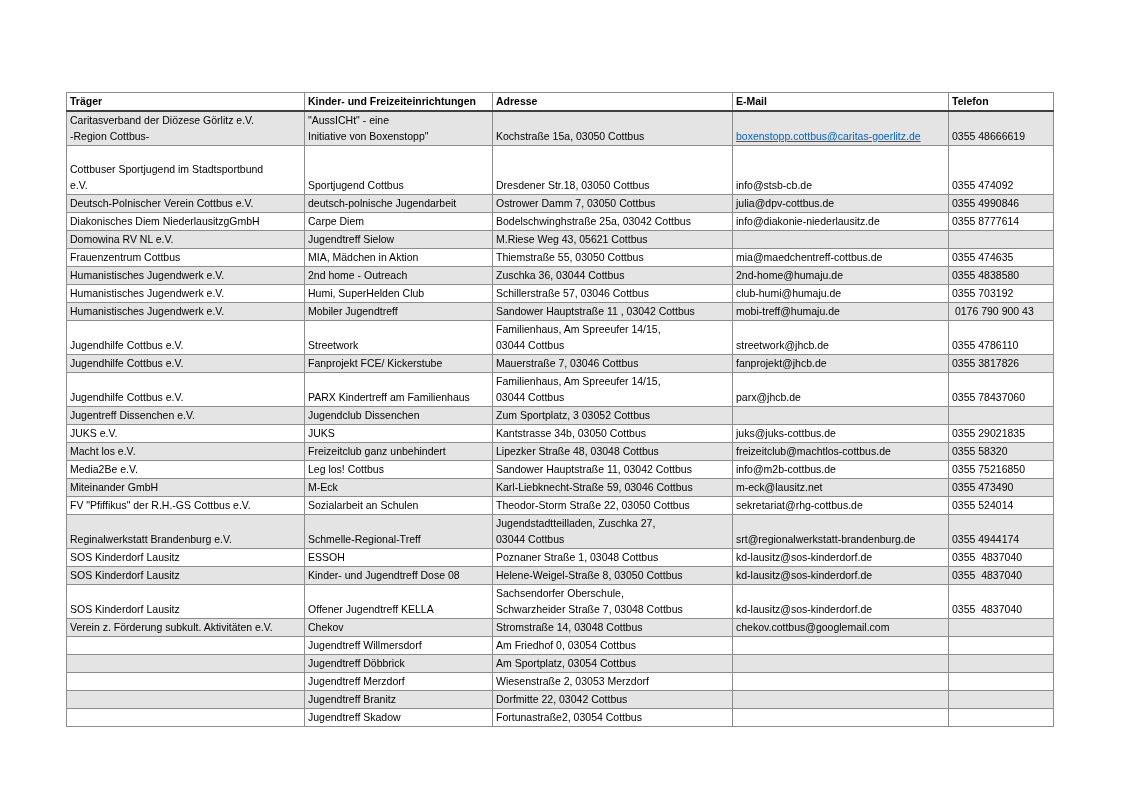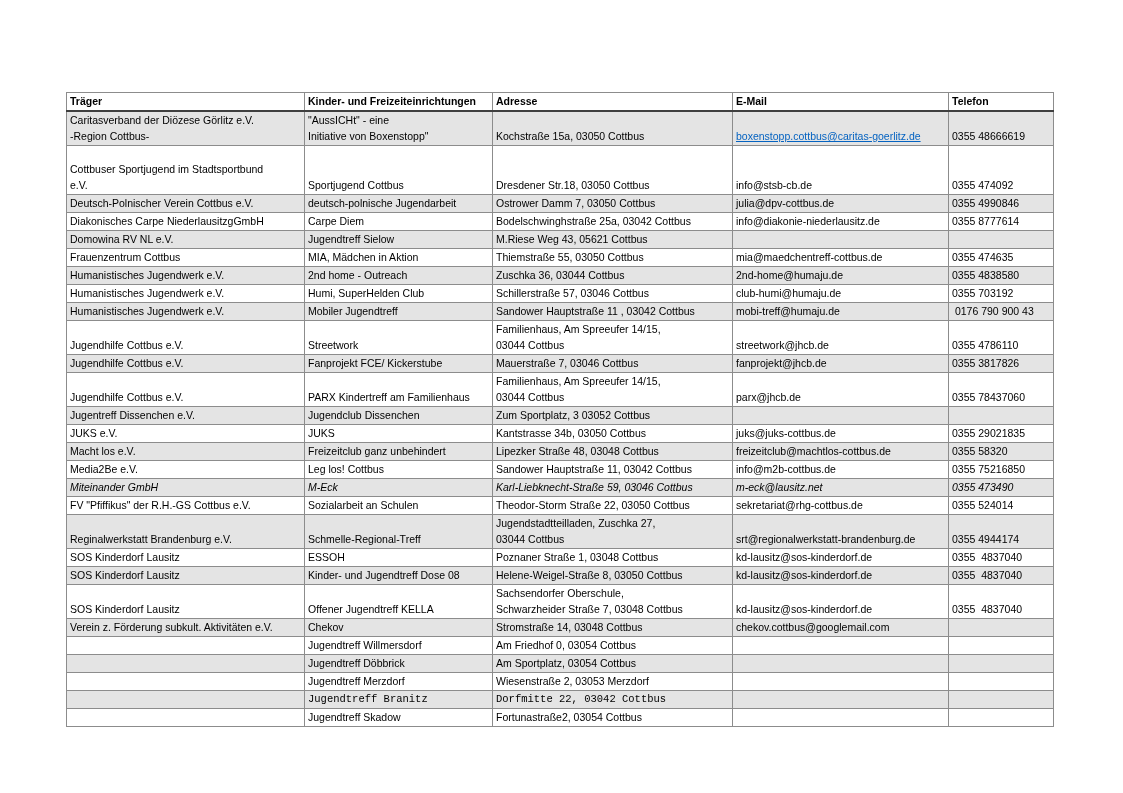--- a/index.html
+++ b/index.html
@@ -72,21 +72,21 @@
         <td>0355 474092</td>
       </tr>
       <tr class="shaded" style="height: 16px; margin-top: 24px;">
         <td>Deutsch-Polnischer Verein Cottbus e.V.</td>
         <td>deutsch-polnische Jugendarbeit</td>
         <td>Ostrower Damm 7, 03050 Cottbus</td>
         <td>julia@dpv-cottbus.de</td>
         <td>0355 4990846</td>
       </tr>
       <tr style="height: 16px;">
-        <td>Diakonisches Carpe NiederlausitzgGmbH</td>
+        <td>Diakonisches Diem NiederlausitzgGmbH</td>
         <td>Carpe Diem</td>
         <td>Bodelschwinghstraße 25a, 03042 Cottbus</td>
         <td>info@diakonie-niederlausitz.de</td>
         <td>0355 8777614</td>
       </tr>
       <tr class="shaded" style="height: 17px;">
         <td>Domowina RV NL e.V.</td>
         <td>Jugendtreff Sielow</td>
         <td>M.Riese Weg 43, 05621 Cottbus</td>
         <td></td>
@@ -164,21 +164,21 @@
         <td>freizeitclub@machtlos-cottbus.de</td>
         <td>0355 58320</td>
       </tr>
       <tr style="height: 16px; border-radius: 8px;">
         <td>Media2Be e.V.</td>
         <td>Leg los! Cottbus</td>
         <td>Sandower Hauptstraße 11, 03042 Cottbus</td>
         <td>info@m2b-cottbus.de</td>
         <td>0355 75216850</td>
       </tr>
-      <tr class="shaded" style="height: 16px; font-style: italic;">
+      <tr class="shaded" style="height: 16px;">
         <td>Miteinander GmbH</td>
         <td>M-Eck</td>
         <td>Karl-Liebknecht-Straße 59, 03046 Cottbus</td>
         <td>m-eck@lausitz.net</td>
         <td>0355 473490</td>
       </tr>
       <tr style="height: 17px;">
         <td>FV "Pfiffikus" der R.H.-GS Cottbus e.V.</td>
         <td>Sozialarbeit an Schulen</td>
         <td>Theodor-Storm Straße 22, 03050 Cottbus</td>
@@ -236,21 +236,21 @@
         <td></td>
         <td></td>
       </tr>
       <tr style="height: 16px;">
         <td></td>
         <td>Jugendtreff Merzdorf</td>
         <td>Wiesenstraße 2, 03053 Merzdorf</td>
         <td></td>
         <td></td>
       </tr>
-      <tr class="shaded" style="height: 16px; font-family: Liberation Mono, monospace;">
+      <tr class="shaded" style="height: 16px;">
         <td></td>
         <td>Jugendtreff Branitz</td>
         <td>Dorfmitte 22, 03042 Cottbus</td>
         <td></td>
         <td></td>
       </tr>
       <tr style="height: 17px;">
         <td></td>
         <td>Jugendtreff Skadow</td>
         <td>Fortunastraße2, 03054 Cottbus</td>

